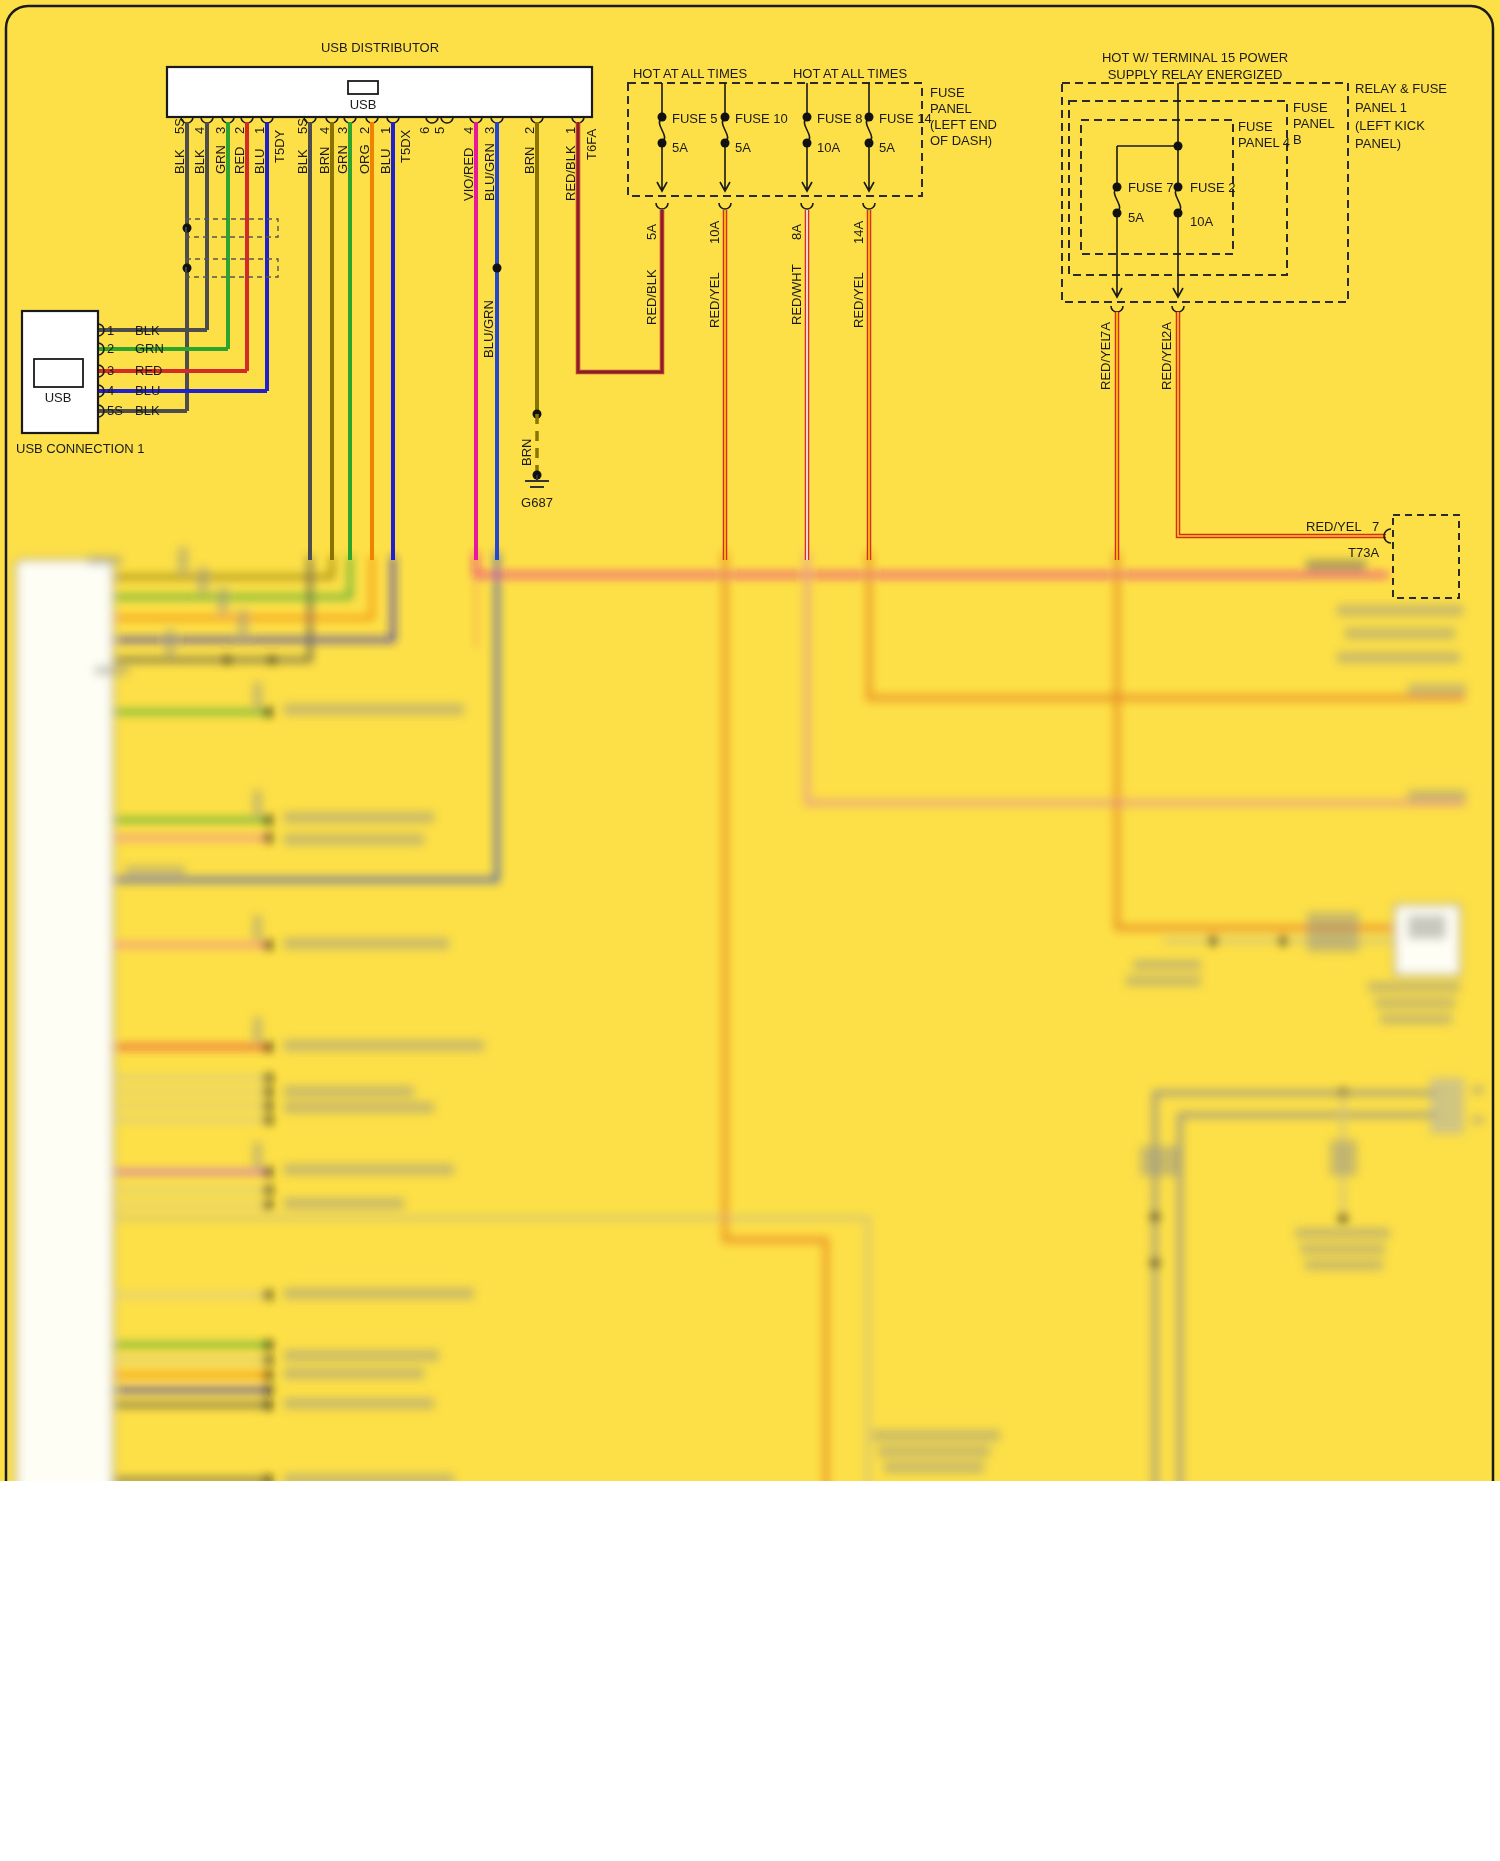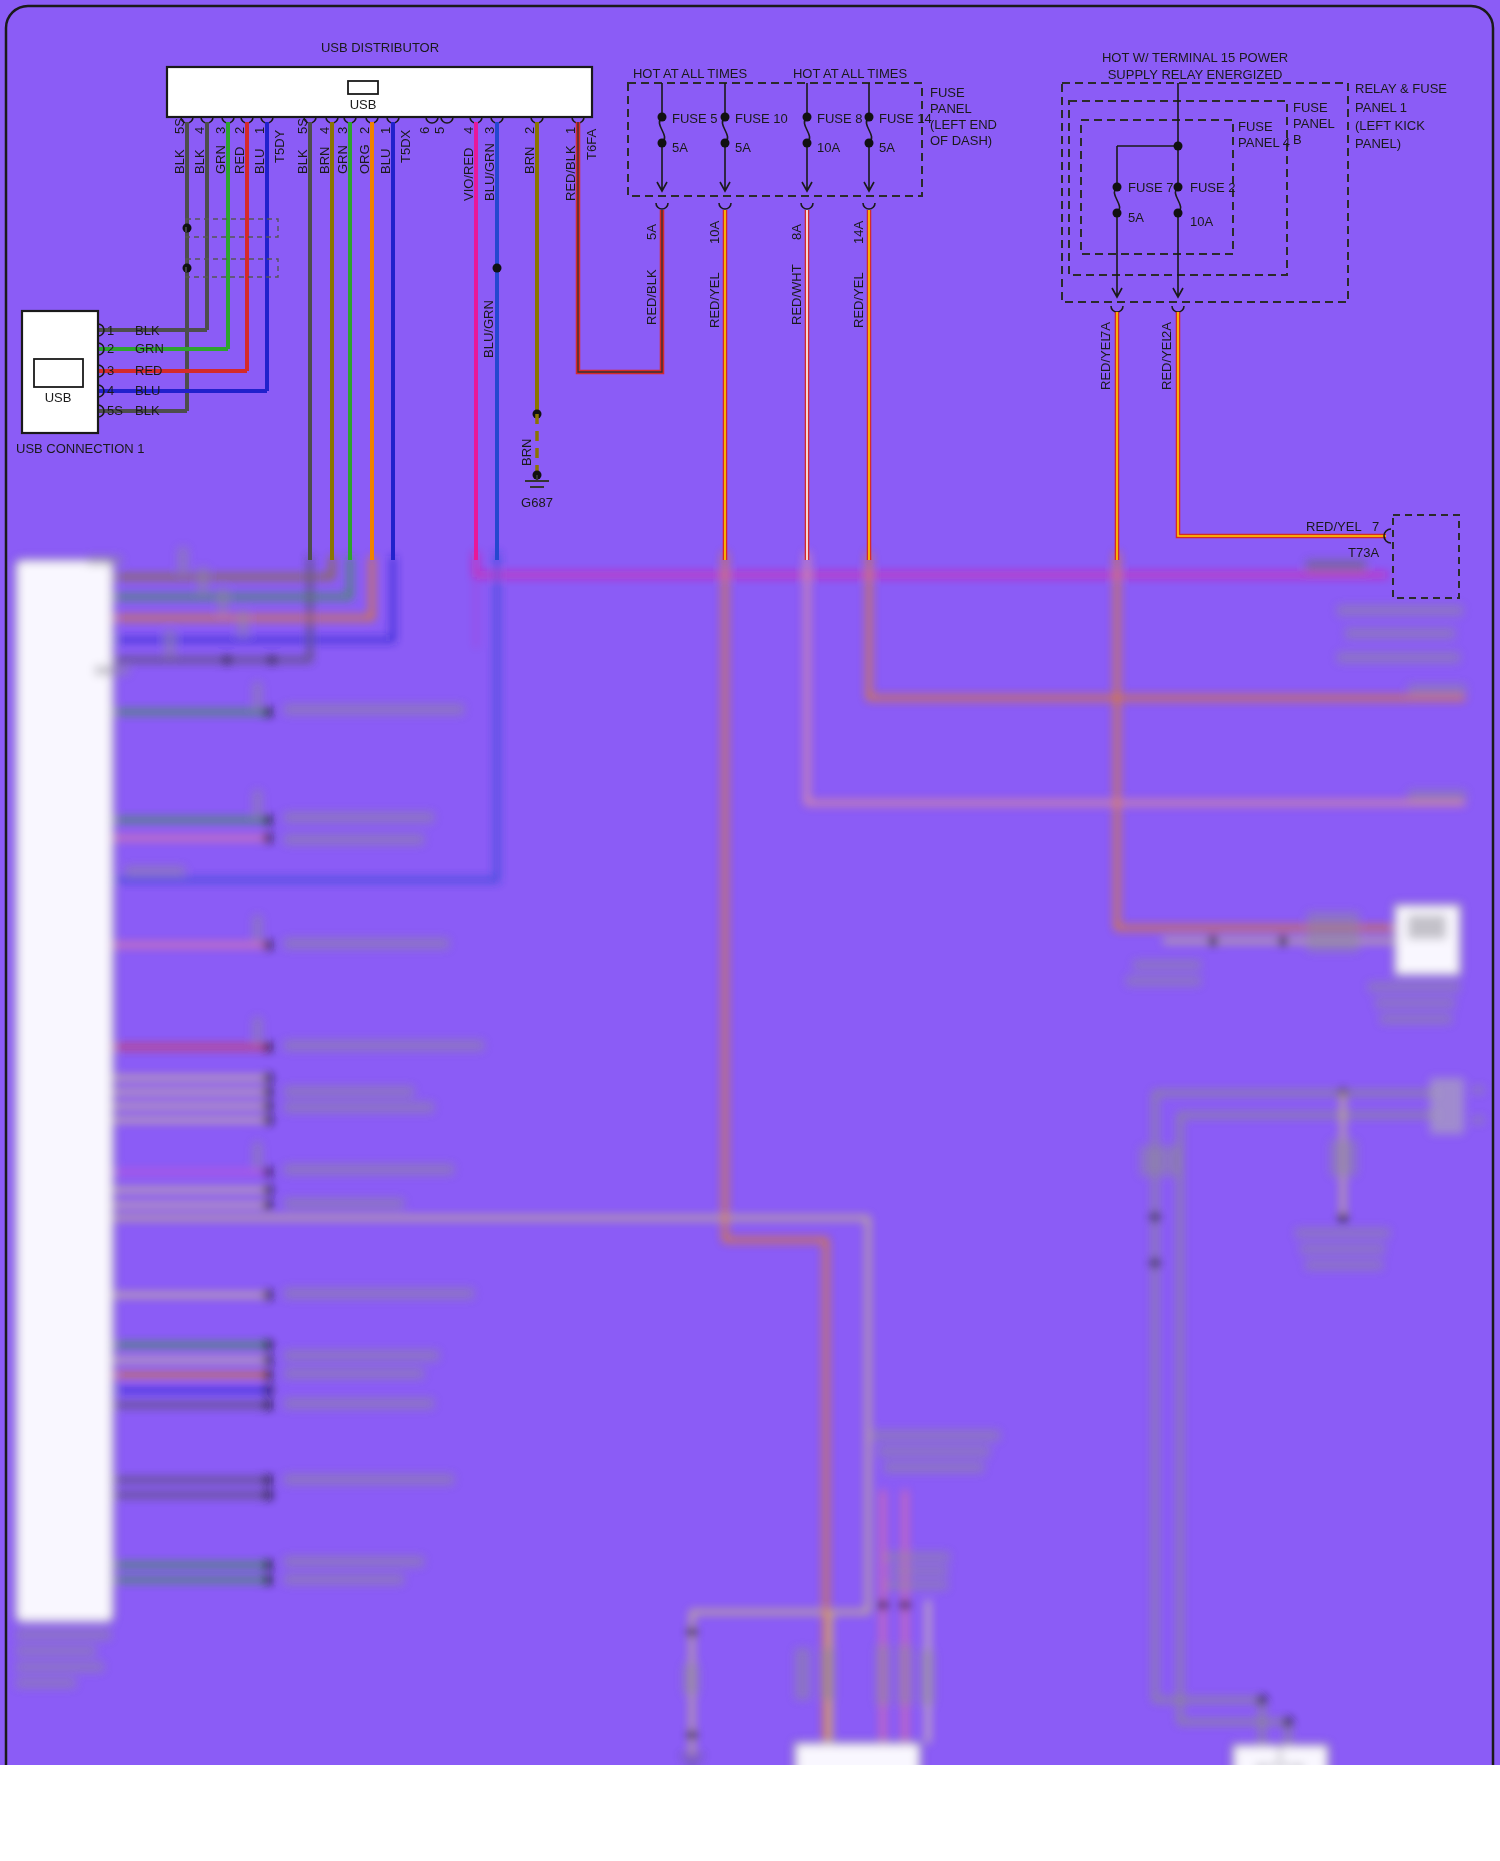--- a/index.html
+++ b/index.html
@@ -1,16 +1,16 @@
 <!DOCTYPE html>
 <html><head>
 <meta charset="utf-8">
 <style>
   html,body{margin:0;padding:0;background:#ffffff;}
-  #stage{position:relative;width:1500px;height:1765px;background:#8b5cf6;overflow:hidden;}
+  #stage{position:relative;width:1500px;height:1481px;background:#fde047;overflow:hidden;}
   svg{position:absolute;left:0;top:0;}
   svg text{font-family:"Liberation Sans","DejaVu Sans",sans-serif;font-size:13px;fill:#1a1a1a;}
   .mid{text-anchor:middle;}
   .wire{fill:none;}
   .blk{stroke:#4d4d4d;}
   .thin{stroke:#1a1a1a;stroke-width:1.6;fill:none;}
   .dash{fill:none;stroke:#2b2b2b;stroke-width:2;stroke-dasharray:8 5;}
   .blob{fill:#8f8f8f;opacity:.5;}
 </style>
 </head>

